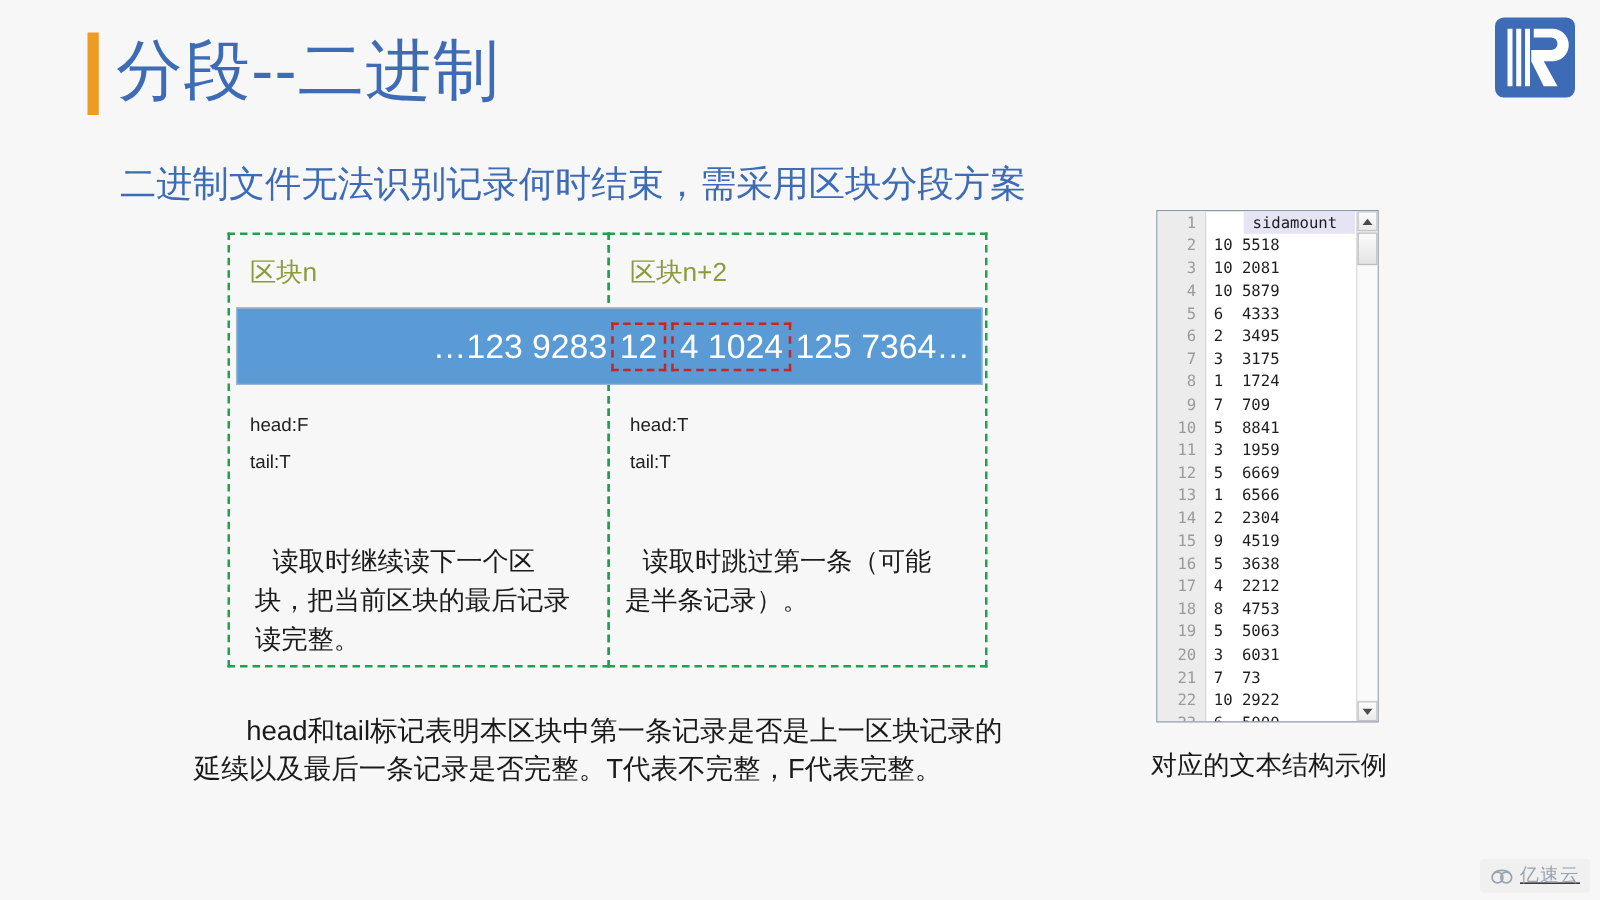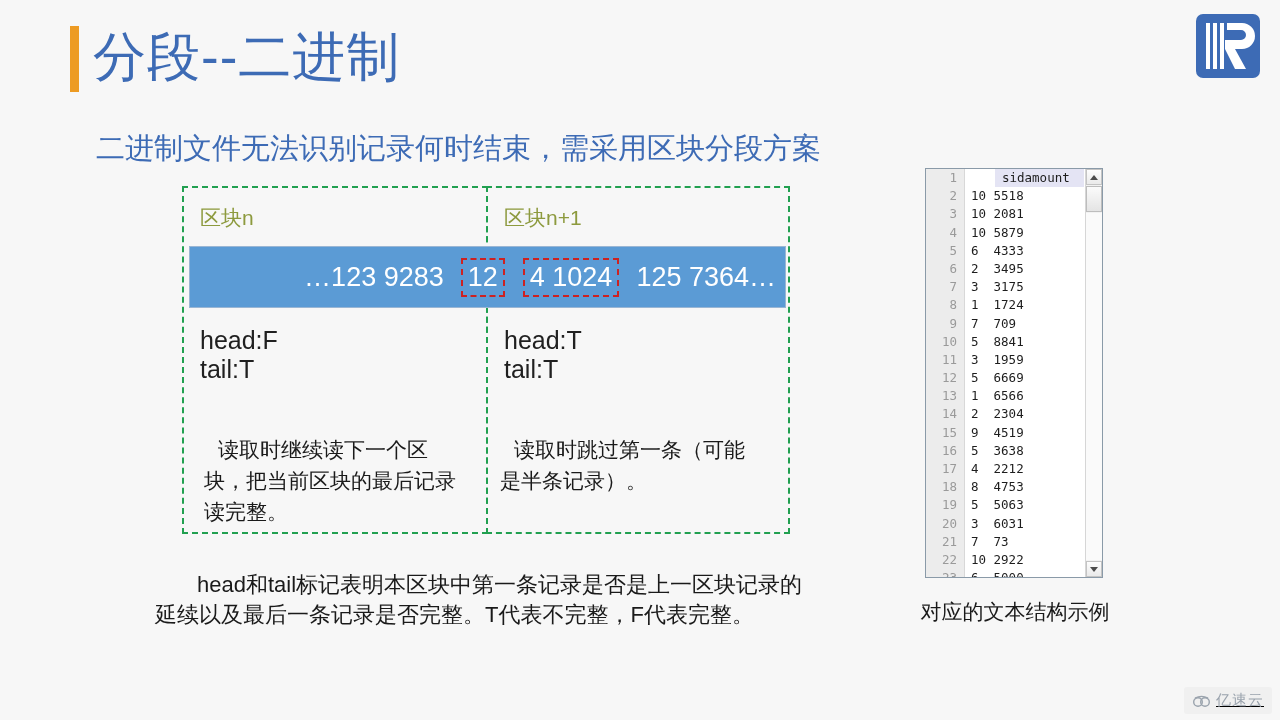--- a/index.html
+++ b/index.html
@@ -98,36 +98,35 @@
     width: 100%;
     height: 100%;
     display: flex;
     align-items: center;
     justify-content: flex-end;
     padding-right: 8px;
     box-sizing: border-box;
     font-size: 27px;
     color: #ffffff;
     white-space: nowrap;
-    gap: 14px;
   }
   .seg { padding: 0 1px; }
   .seg-hl {
     border: 2.5px dashed #cc2222;
     padding: 1px 5px;
     margin: 0 2px;
     line-height: 1;
     padding-top: 4px;
     padding-bottom: 4px;
   }
 
   
   .meta {
     position: absolute;
-    font-size: 25px;
+    font-size: 15px;
     color: #202020;
     line-height: 29px;
     white-space: nowrap;
   }
   .meta-left  { left: 18px;  top: 140px; }
   .meta-right { left: 322px; top: 140px; }
 
   .note {
     position: absolute;
     font-size: 21px;
@@ -299,21 +298,21 @@
     <path d="M33 11 H48 a13 13 0 0 1 0 26 H41 l11 20 H41 L31 37 V28 h16 a5 5 0 0 0 0-10 H33 Z" fill="#ffffff"></path>
   </svg>
 </div>
 
 <div class="diagram">
 
   <div class="block block-left"></div>
   <div class="block block-right"></div>
 
   <div class="block-label" style="left:18px;">区块n</div>
-  <div class="block-label" style="left:322px;">区块n+1</div>
+  <div class="block-label" style="left:322px;">区块n+2</div>
 
   <div class="data-bar">
     <div class="data-bar-inner">
       <span class="seg">…123 9283 </span>
       <span class="seg-hl">12</span>
       <span class="seg-hl">4 1024</span>
       <span class="seg">125 7364…</span>
     </div>
   </div>
 

